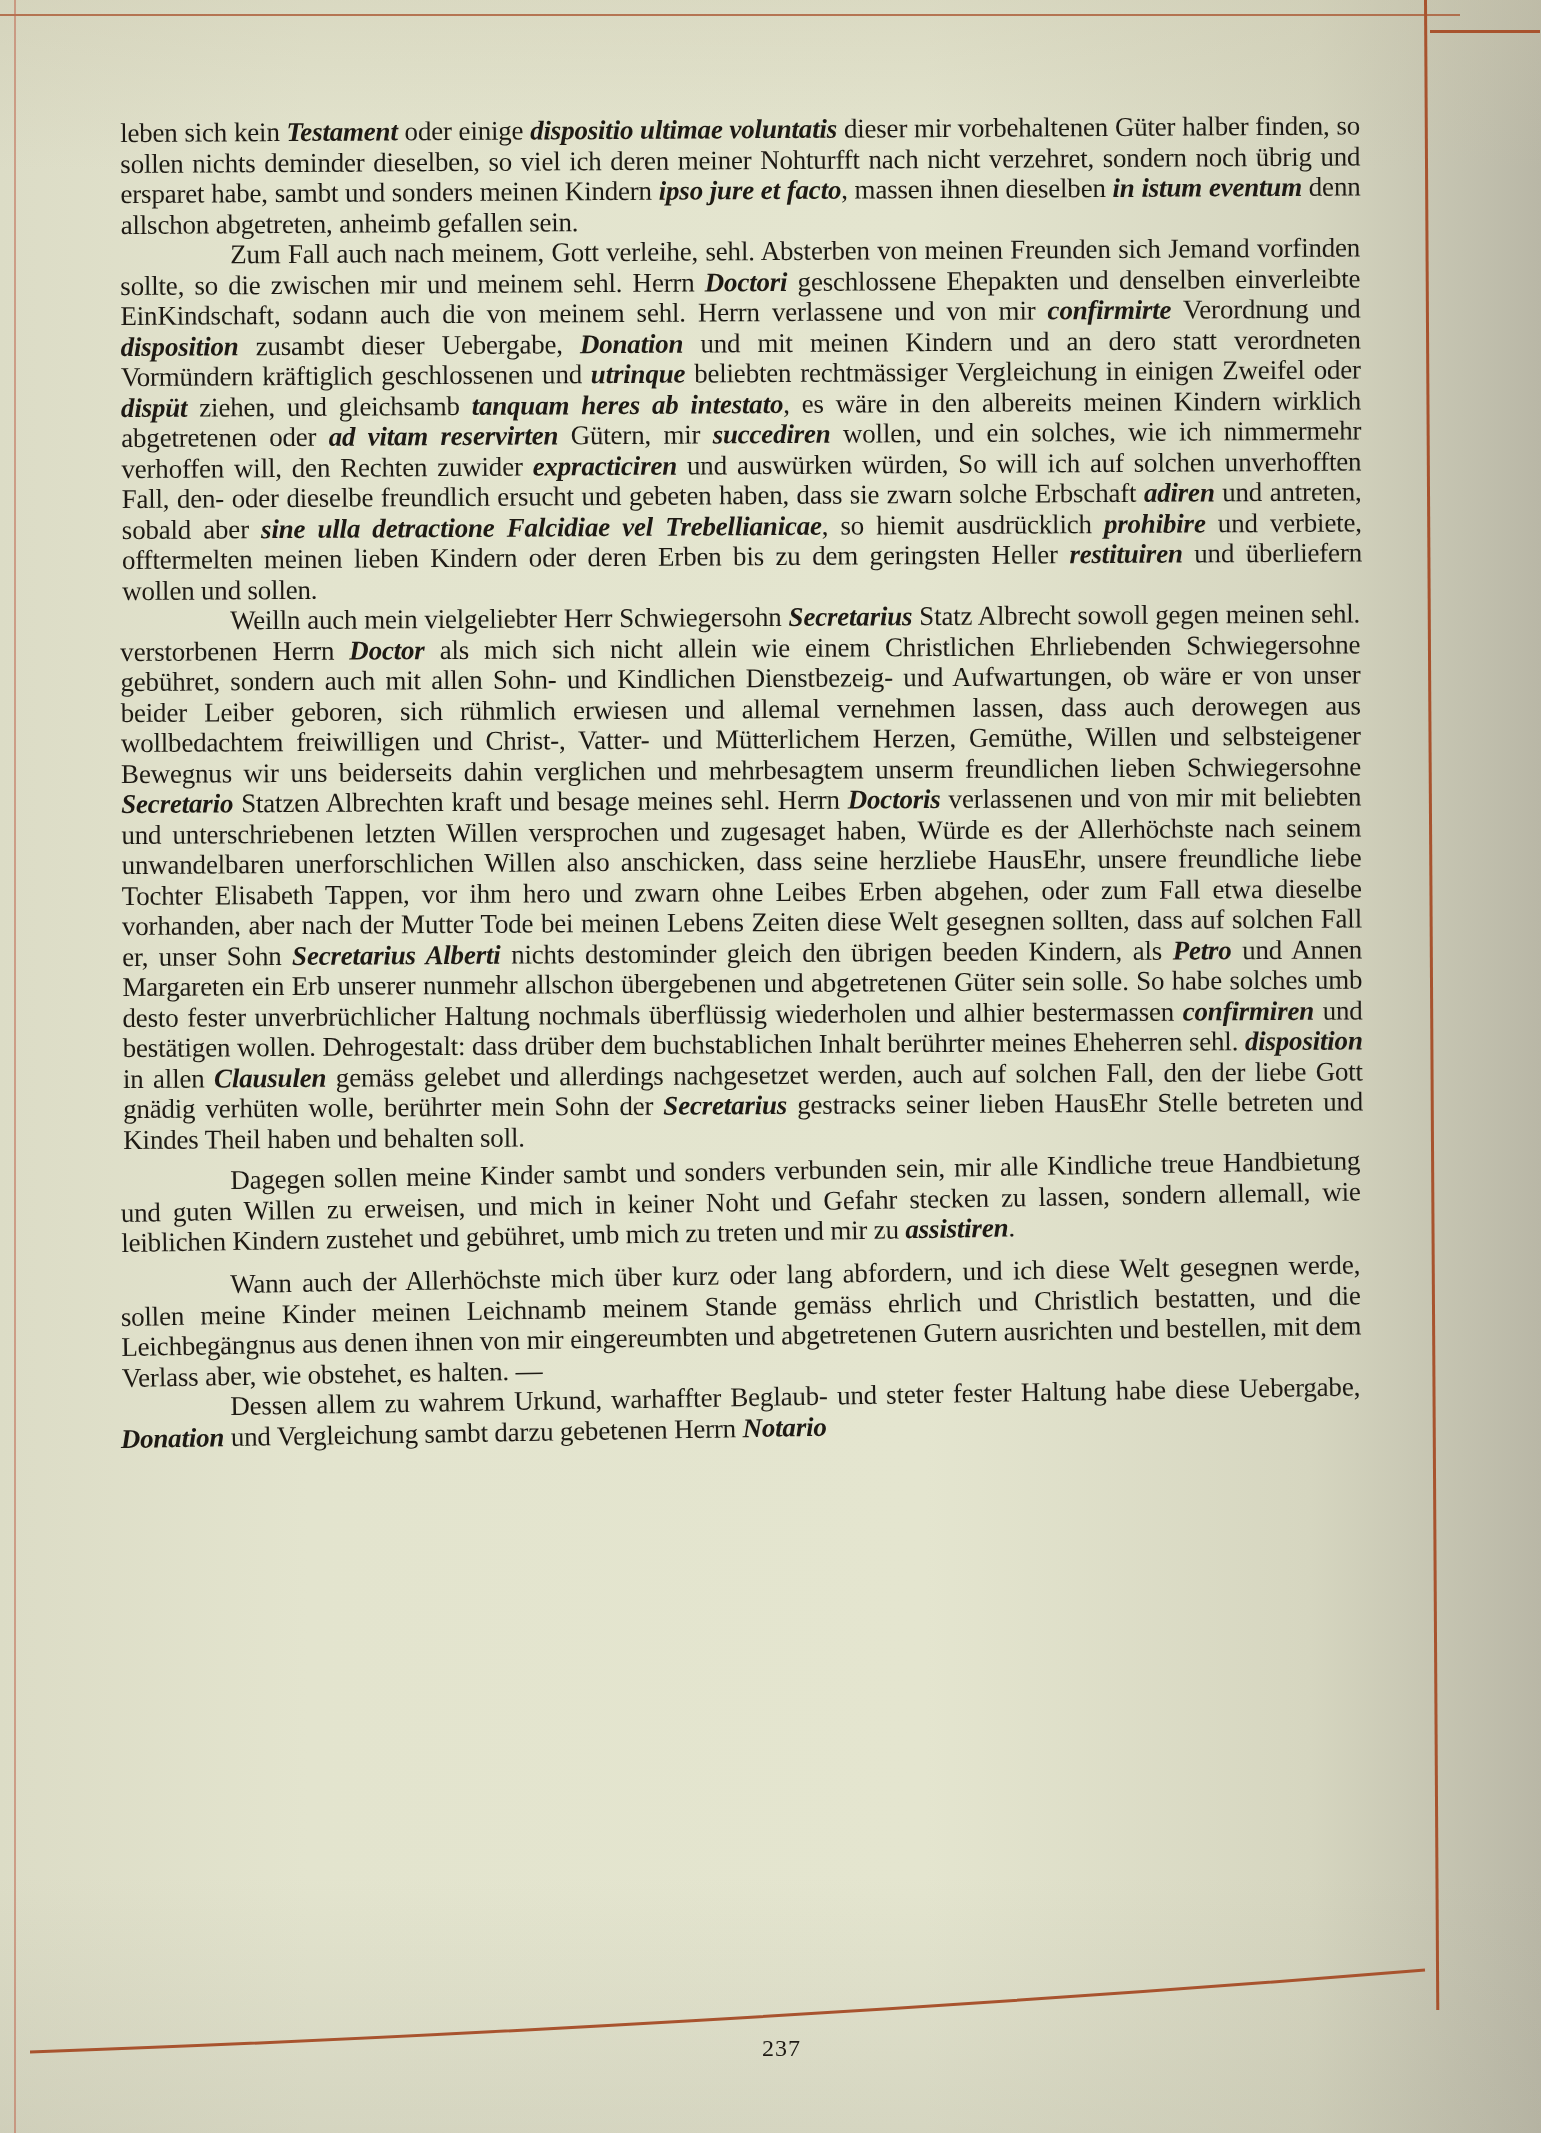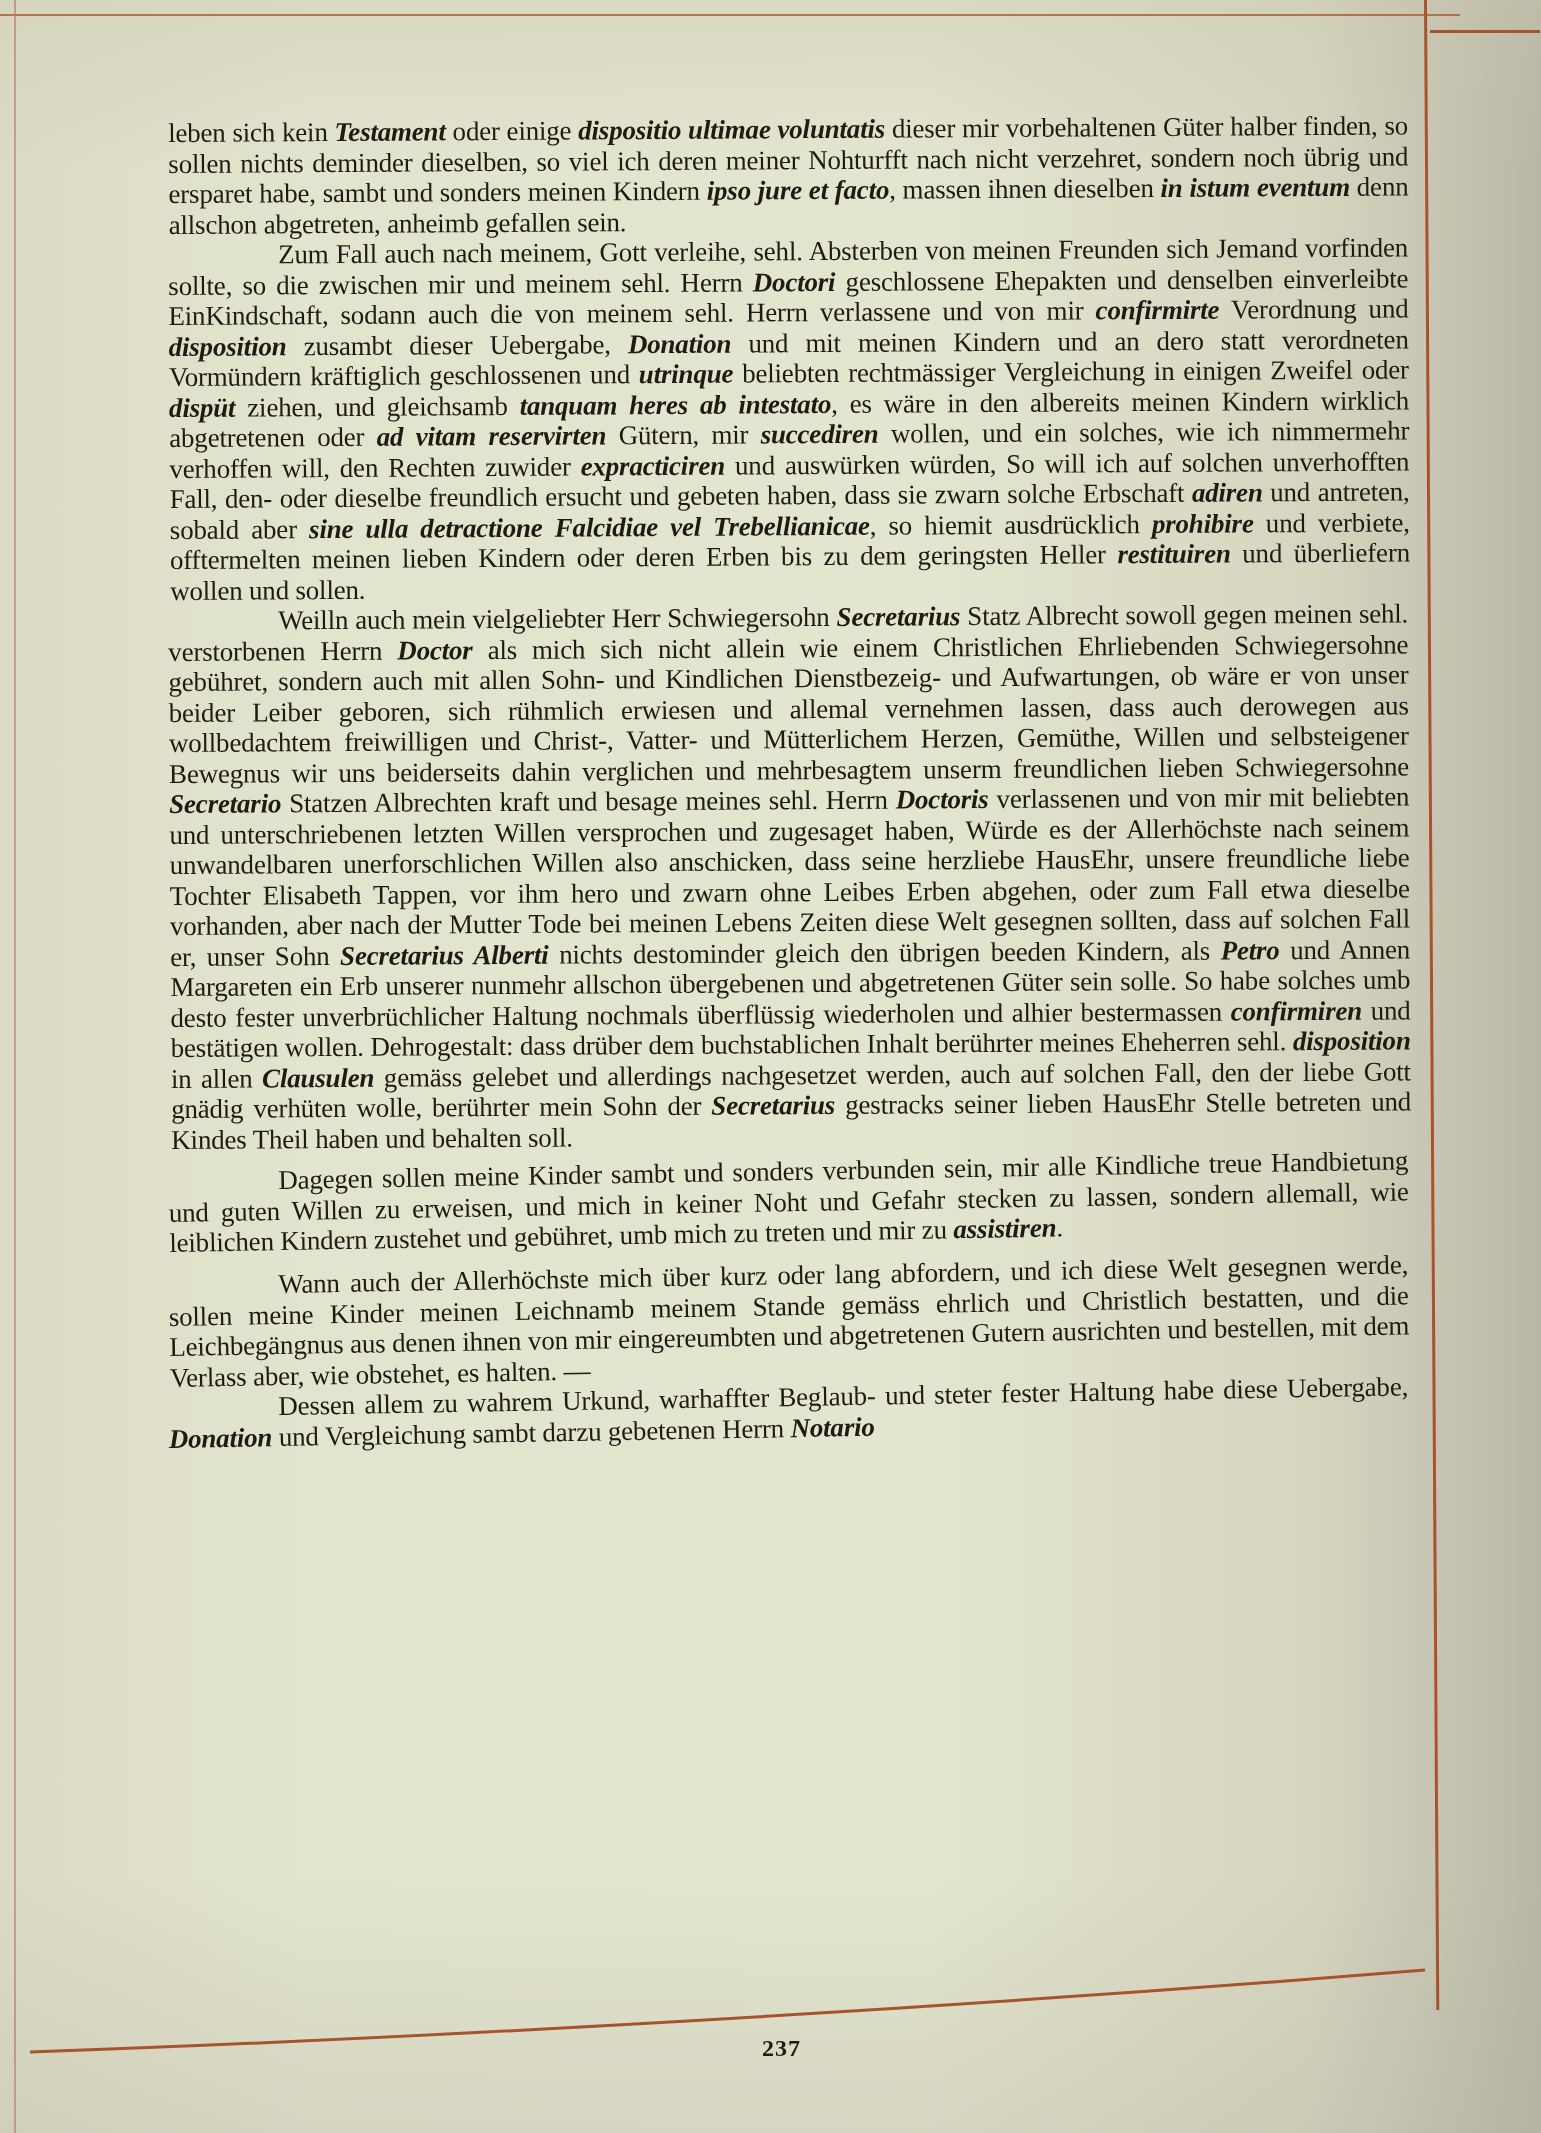--- a/index.html
+++ b/index.html
@@ -20,31 +20,30 @@
   .rule-left { left: 14px; top: 0; width: 2px; height: 2133px; opacity: .55; background: #c06a52; }
   .rule-right { left: 1424px; top: 0; width: 3px; height: 2010px; transform: rotate(-0.35deg); transform-origin: top; }
   .rule-bottom {
     position: absolute; left: 30px; top: 1910px; width: 1500px; height: 200px;
     pointer-events: none;
   }
   .text-block {
     position: absolute; left: 120px; top: 118px; width: 1240px;
     font-size: 27px; line-height: 30.5px; text-align: justify;
     letter-spacing: -0.2px;
-    margin-left: 48px;
   }
   .text-block p { margin: 0; text-indent: 0; }
   .text-block p.indent { text-indent: 110px; }
   .text-block p.gap { margin-top: 12px; }
   .text-block em { font-style: italic; font-weight: bold; }
   .skew-1 { transform: rotate(-0.35deg); transform-origin: left top; }
   .skew-2 { transform: rotate(-1.0deg); transform-origin: left top; }
   .page-number {
     position: absolute; left: 762px; top: 2035px;
-    font-size: 24px; font-weight: bold; letter-spacing: 1px;
+    font-size: 24px; font-weight: normal; letter-spacing: 1px;
   }
 </style>
 </head>
 <body>
 
 <div class="page-shade"></div>
 
 <div class="rule rule-top"></div>
 <div class="rule rule-top2"></div>
 <div class="rule rule-left"></div>

